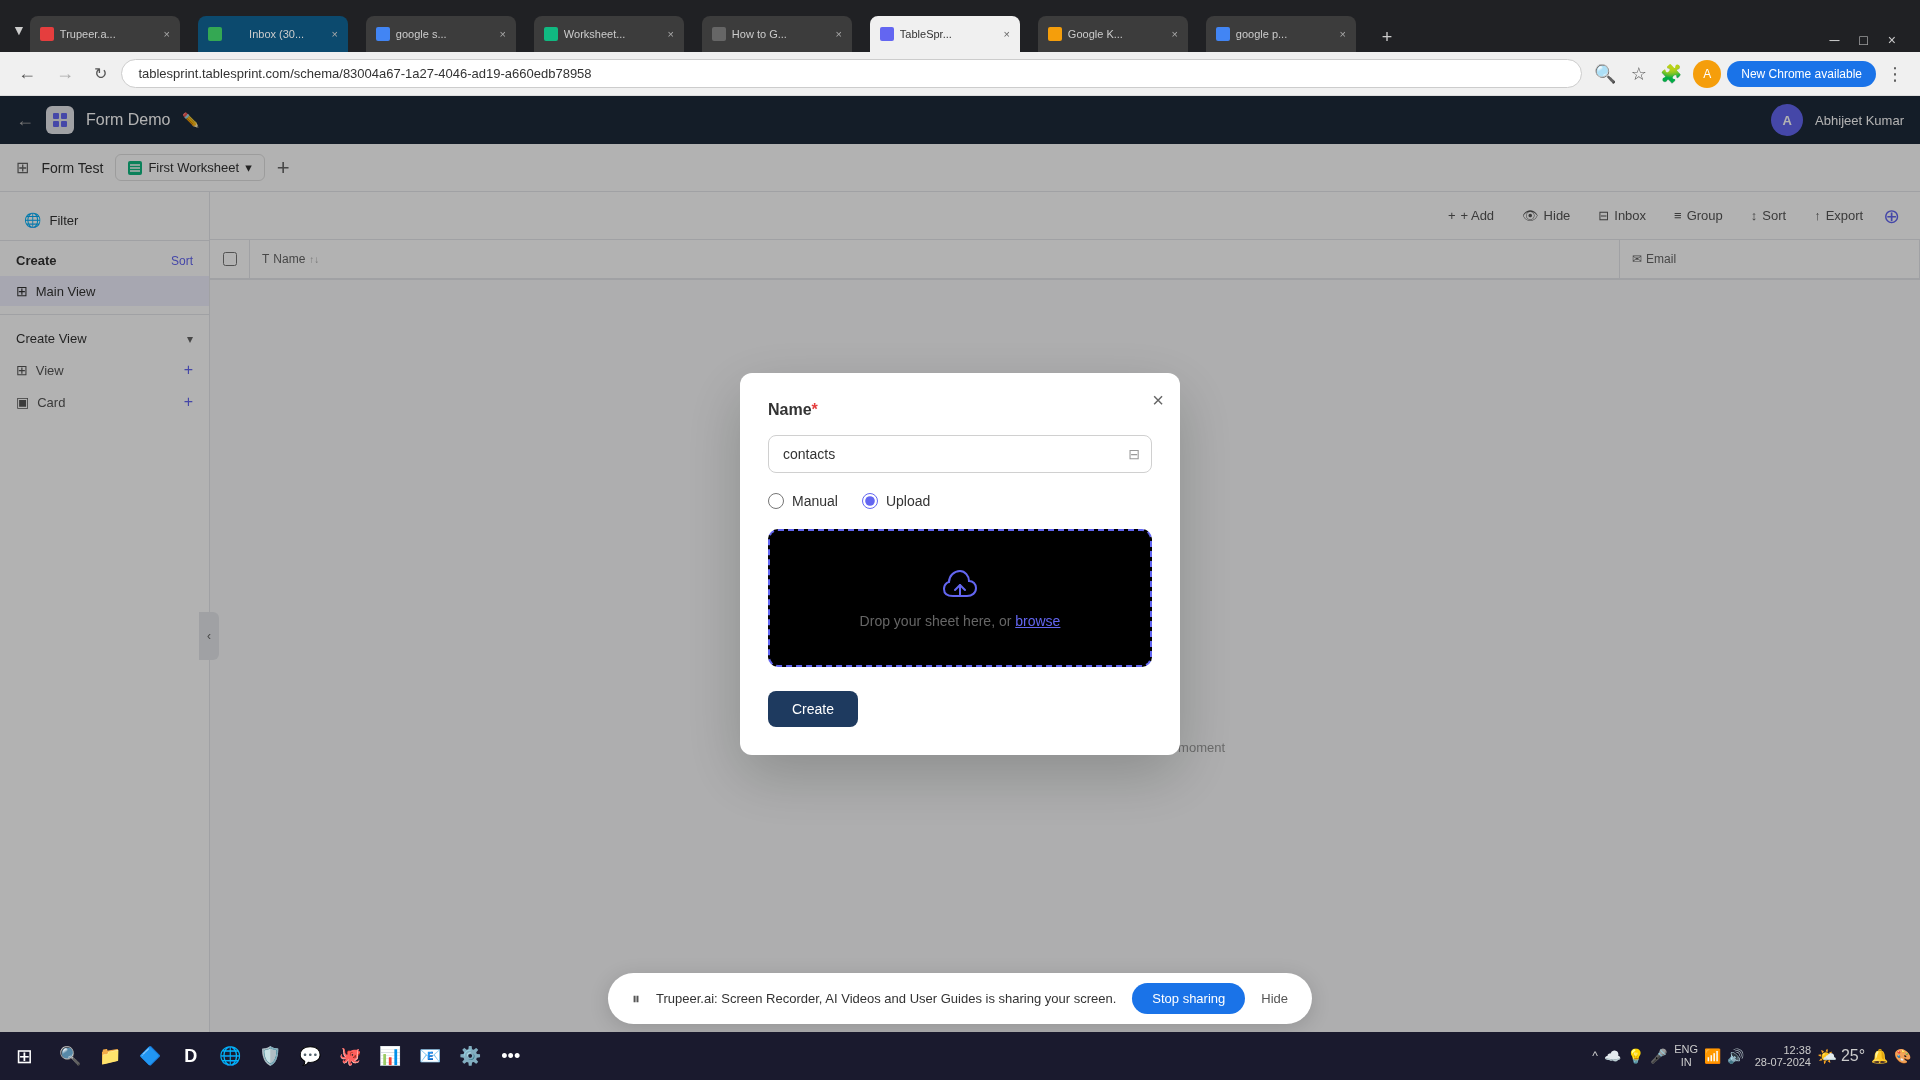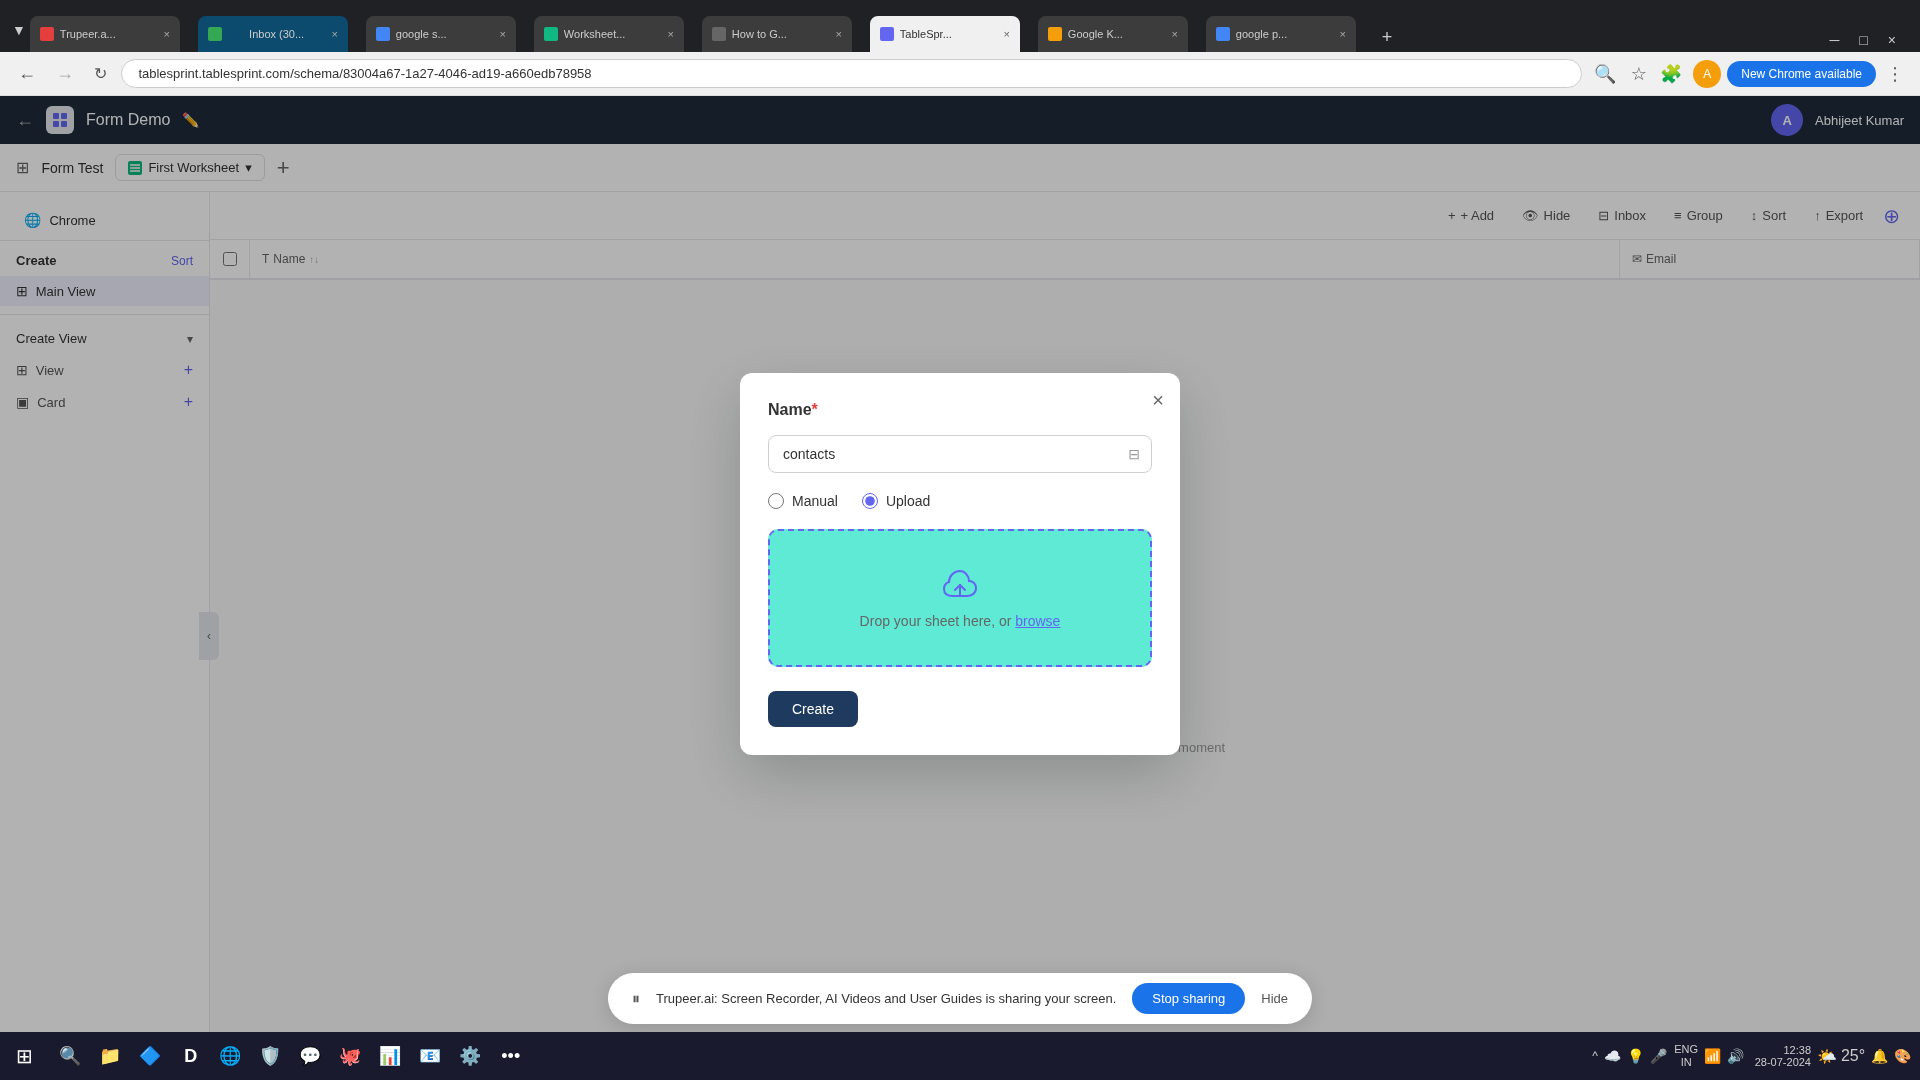--- a/index.html
+++ b/index.html
@@ -123,21 +123,21 @@
     </div>
     <button style="background:none;border:none;font-size:22px;color:#666;cursor:pointer;line-height:1;">+</button>
   </div>
 
   <div style="display:flex;flex:1;overflow:hidden;">
 
     <div style="width:210px;background:#fff;border-right:1px solid #e5e7eb;display:flex;flex-direction:column;padding:12px 0;flex-shrink:0;position:relative;">
 
       <div style="display:flex;align-items:center;gap:8px;padding:8px 16px;font-size:13px;color:#333;cursor:pointer;border-radius:6px;margin:0 8px;">
         <span style="font-size:14px;">🌐</span>
-        <span>Chrome</span>
+        <span>Filter</span>
       </div>
 
       <div style="height:1px;background:#e5e7eb;margin:4px 0;"></div>
 
       <div style="display:flex;align-items:center;justify-content:space-between;padding:8px 16px;">
         <span style="font-size:13px;font-weight:600;color:#333;">Create</span>
         <span style="font-size:12px;color:#6366f1;cursor:pointer;">Sort</span>
       </div>
 
       <div style="display:flex;align-items:center;gap:8px;padding:7px 16px;font-size:13px;color:#333;cursor:pointer;background:#f0f0fe;">
@@ -272,21 +272,21 @@
         <input type="radio" name="mode" style="accent-color: rgb(99, 102, 241); width: 16px; height: 16px;">
         <span>Manual</span>
       </label>
       <label style="display:flex;align-items:center;gap:8px;font-size:14px;color:#333;cursor:pointer;">
         <input type="radio" name="mode" checked="" style="accent-color: rgb(99, 102, 241); width: 16px; height: 16px;">
         <span>Upload</span>
       </label>
     </div>
 
     
-    <div style="border:2px dashed #6366f1;border-radius:10px;background:#5eead4;padding:36px 20px;display:flex;flex-direction:column;align-items:center;justify-content:center;gap:10px;margin-bottom:24px;cursor:pointer;">
+    <div style="border:2px dashed #6366f1;border-radius:10px;background:#000000;padding:36px 20px;display:flex;flex-direction:column;align-items:center;justify-content:center;gap:10px;margin-bottom:24px;cursor:pointer;">
       <svg width="40" height="36" viewBox="0 0 40 36">
         <path d="M20 4 C14 4 9 9 9 15 C9 15 4 16 4 22 C4 27 8 29 13 29 L27 29 C32 29 36 26 36 21 C36 17 33 14 29 14 C29 9 25 4 20 4 Z" fill="none" stroke="#6366f1" stroke-width="2"></path>
         <path d="M20 18 L20 29" stroke="#6366f1" stroke-width="2" stroke-linecap="round"></path>
         <path d="M15 23 L20 18 L25 23" fill="none" stroke="#6366f1" stroke-width="2" stroke-linecap="round" stroke-linejoin="round"></path>
       </svg>
       <p style="font-size:14px;color:#666;">
         <span>Drop your sheet here, or</span>
         <span style="color:#6366f1;text-decoration:underline;cursor:pointer;">browse</span>
       </p>
     </div>

